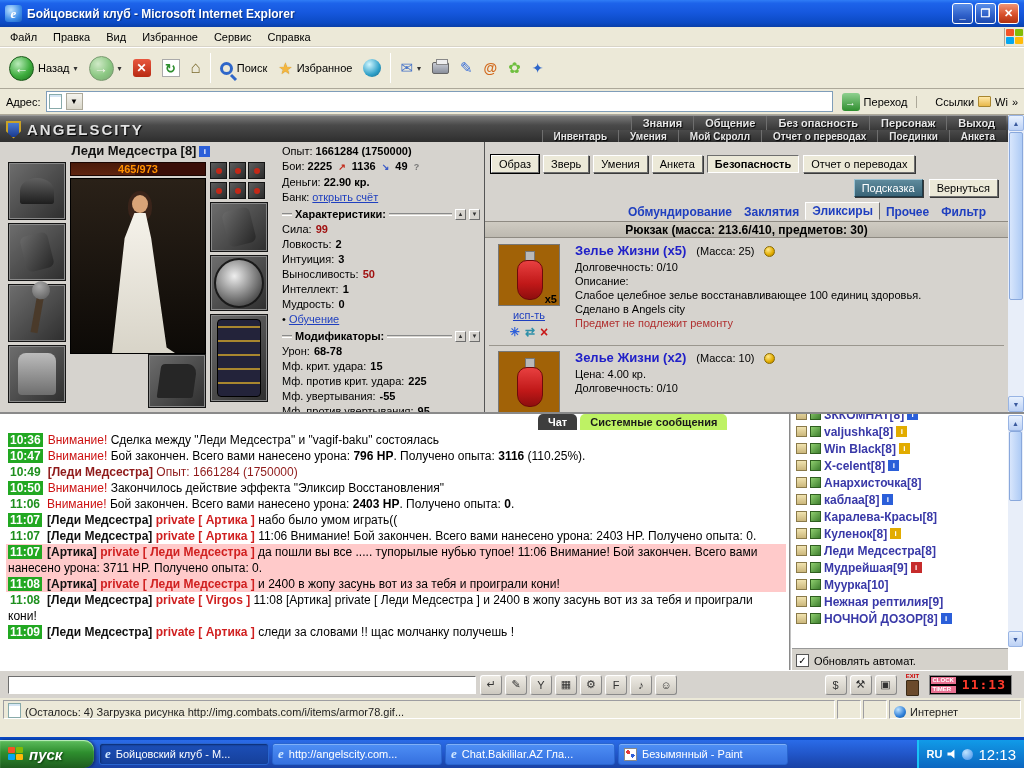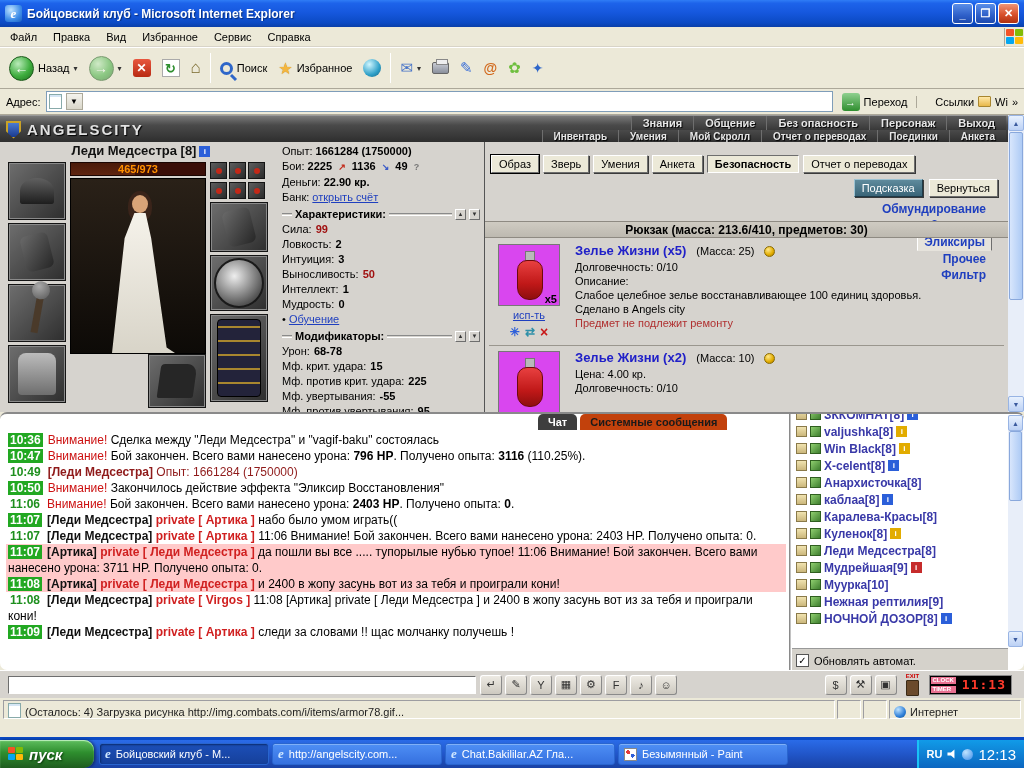--- a/index.html
+++ b/index.html
@@ -148,31 +148,31 @@
 
   
   .invpanel{position:absolute;left:484px;top:0;width:524px;height:270px;border-left:1px solid #555;background:#D6D3CE;}
   .inv-buttons{position:absolute;left:6px;top:13px;display:flex;gap:4px;}
   .wbtn{background:#ECE9D8;border:1px solid;border-color:#fff #6E6E6E #6E6E6E #fff;box-shadow:1px 1px 0 #3A3A3A;
     padding:2px 7px;font-size:11px;color:#000;cursor:pointer;white-space:nowrap;}
   .wbtn.def{outline:1px solid #000;}
   .wbtn.pressed{border-color:#6E6E6E #fff #fff #6E6E6E;box-shadow:none;font-weight:bold;text-align:center;}
   .hint-row{position:absolute;right:10px;top:37px;display:flex;gap:6px;}
   .wbtn.teal{background:linear-gradient(#5E8A9C,#3A6578);color:#fff;border-color:#9CC2D2 #1E3A48 #1E3A48 #9CC2D2;}
-  .inv-tabs{position:absolute;left:0;right:0;top:59px;height:19px;display:flex;justify-content:space-between;
-    align-items:flex-end;padding:0 16px;flex-direction:column;}
+  .inv-tabs{position:absolute;left:0;right:0;top:59px;height:19px;display:flex;justify-content:flex-end;
+    align-items:flex-end;padding:0 16px;}
   .invtab{color:#1F3FBF;font-weight:bold;font-size:12px;cursor:pointer;padding:1px 6px;}
   .invtab.active{background:#E6E3DC;border:1px solid;border-color:#fff #6E6E6E #E6E3DC #fff;color:#1F3FBF;}
   .backpack{position:absolute;left:0;right:0;top:79px;height:17px;background:linear-gradient(#CFCBC2,#BDB9B0);
     border-top:1px solid #8E8A82;border-bottom:1px solid #8E8A82;text-align:center;font-weight:bold;font-size:12px;line-height:16px;}
   .item-list{position:absolute;left:0;right:0;top:97px;bottom:0;overflow:hidden;}
   .item-row{display:flex;gap:10px;padding:5px 8px;}
   .item-sep{border-top:1px solid #9A968E;margin:0 4px;}
   .item-left{width:72px;display:flex;flex-direction:column;align-items:center;}
-  .item-imgbox{width:62px;height:62px;background:#d946ef;border:1px solid #777;position:relative;}
+  .item-imgbox{width:62px;height:62px;background:#a16207;border:1px solid #777;position:relative;}
   .potion-neck{position:absolute;left:26px;top:6px;width:10px;height:10px;background:#B9B9B9;border:1px solid #777;}
   .potion-body{position:absolute;left:18px;top:15px;width:26px;height:40px;border-radius:10px 10px 12px 12px;
     background:linear-gradient(180deg,#E84040 0%,#C01818 60%,#8E0E0E 100%);border:1px solid #6E0A0A;}
   .item-count{position:absolute;right:2px;bottom:0;font-weight:bold;font-size:11px;color:#000;}
   .use-link{color:#1F3FBF;text-decoration:underline;font-size:11px;margin-top:3px;cursor:pointer;}
   .item-actions{display:flex;gap:5px;margin-top:3px;align-items:center;}
   .act{font-size:12px;font-weight:bold;cursor:pointer;}
   .a-blue{color:#2E5FD9;}
   .a-teal{color:#2E8FA8;}
   .a-red{color:#C81818;font-size:14px;}
@@ -187,25 +187,25 @@
 
   
   .scrollbar{position:absolute;background:#E8EEF9;}
   .sb-main{top:115px;right:0;width:16px;height:297px;}
   .sb-btn{position:absolute;left:0;width:16px;height:16px;border-radius:2px;border:1px solid #98B4E4;
     background:linear-gradient(#E8F1FE,#BCD1F5);color:#3A5A9E;font-size:7px;display:flex;align-items:center;justify-content:center;}
   .sb-thumb{position:absolute;left:1px;width:14px;border-radius:2px;border:1px solid #89A8DC;
     background:linear-gradient(90deg,#D8E6FC,#AECBF5);}
 
   
-  .chatarea{position:absolute;top:412px;left:0;width:1024px;height:258px;background:#fff;border-top:2px solid #8A8A8A;border-radius:7px;}
+  .chatarea{position:absolute;top:412px;left:0;width:1024px;height:258px;background:#fff;border-top:2px solid #8A8A8A;}
   .chat-tabs{position:absolute;top:0;left:538px;display:flex;gap:3px;}
   .ctab{height:16px;padding:0 10px;font-size:11px;font-weight:bold;line-height:16px;border-radius:5px 5px 0 0;cursor:pointer;}
   .ctab.dark{background:#3E3E3E;color:#fff;}
-  .ctab.gray{background:#c2410c;color:#1A1A1A;}
+  .ctab.gray{background:#bef264;color:#1A1A1A;}
   .chat-messages{position:absolute;left:6px;top:18px;width:780px;font-size:12px;line-height:16px;color:#000;}
   .msg{padding:0 2px;}
   .msg.pink{background:#FFCACA;}
   .time{font-weight:bold;color:#1E8F1E;margin-right:5px;padding:0 2px;}
   .time.hl{background:#22A822;color:#fff;}
   .c-w{color:#CC1111;text-align:center;}
   .c-p{color:#000;}
   .c-b{font-weight:bold;color:#111;}
   .c-bb{font-weight:bold;color:#000;}
   .c-rb{font-weight:bold;color:#D02020;}

